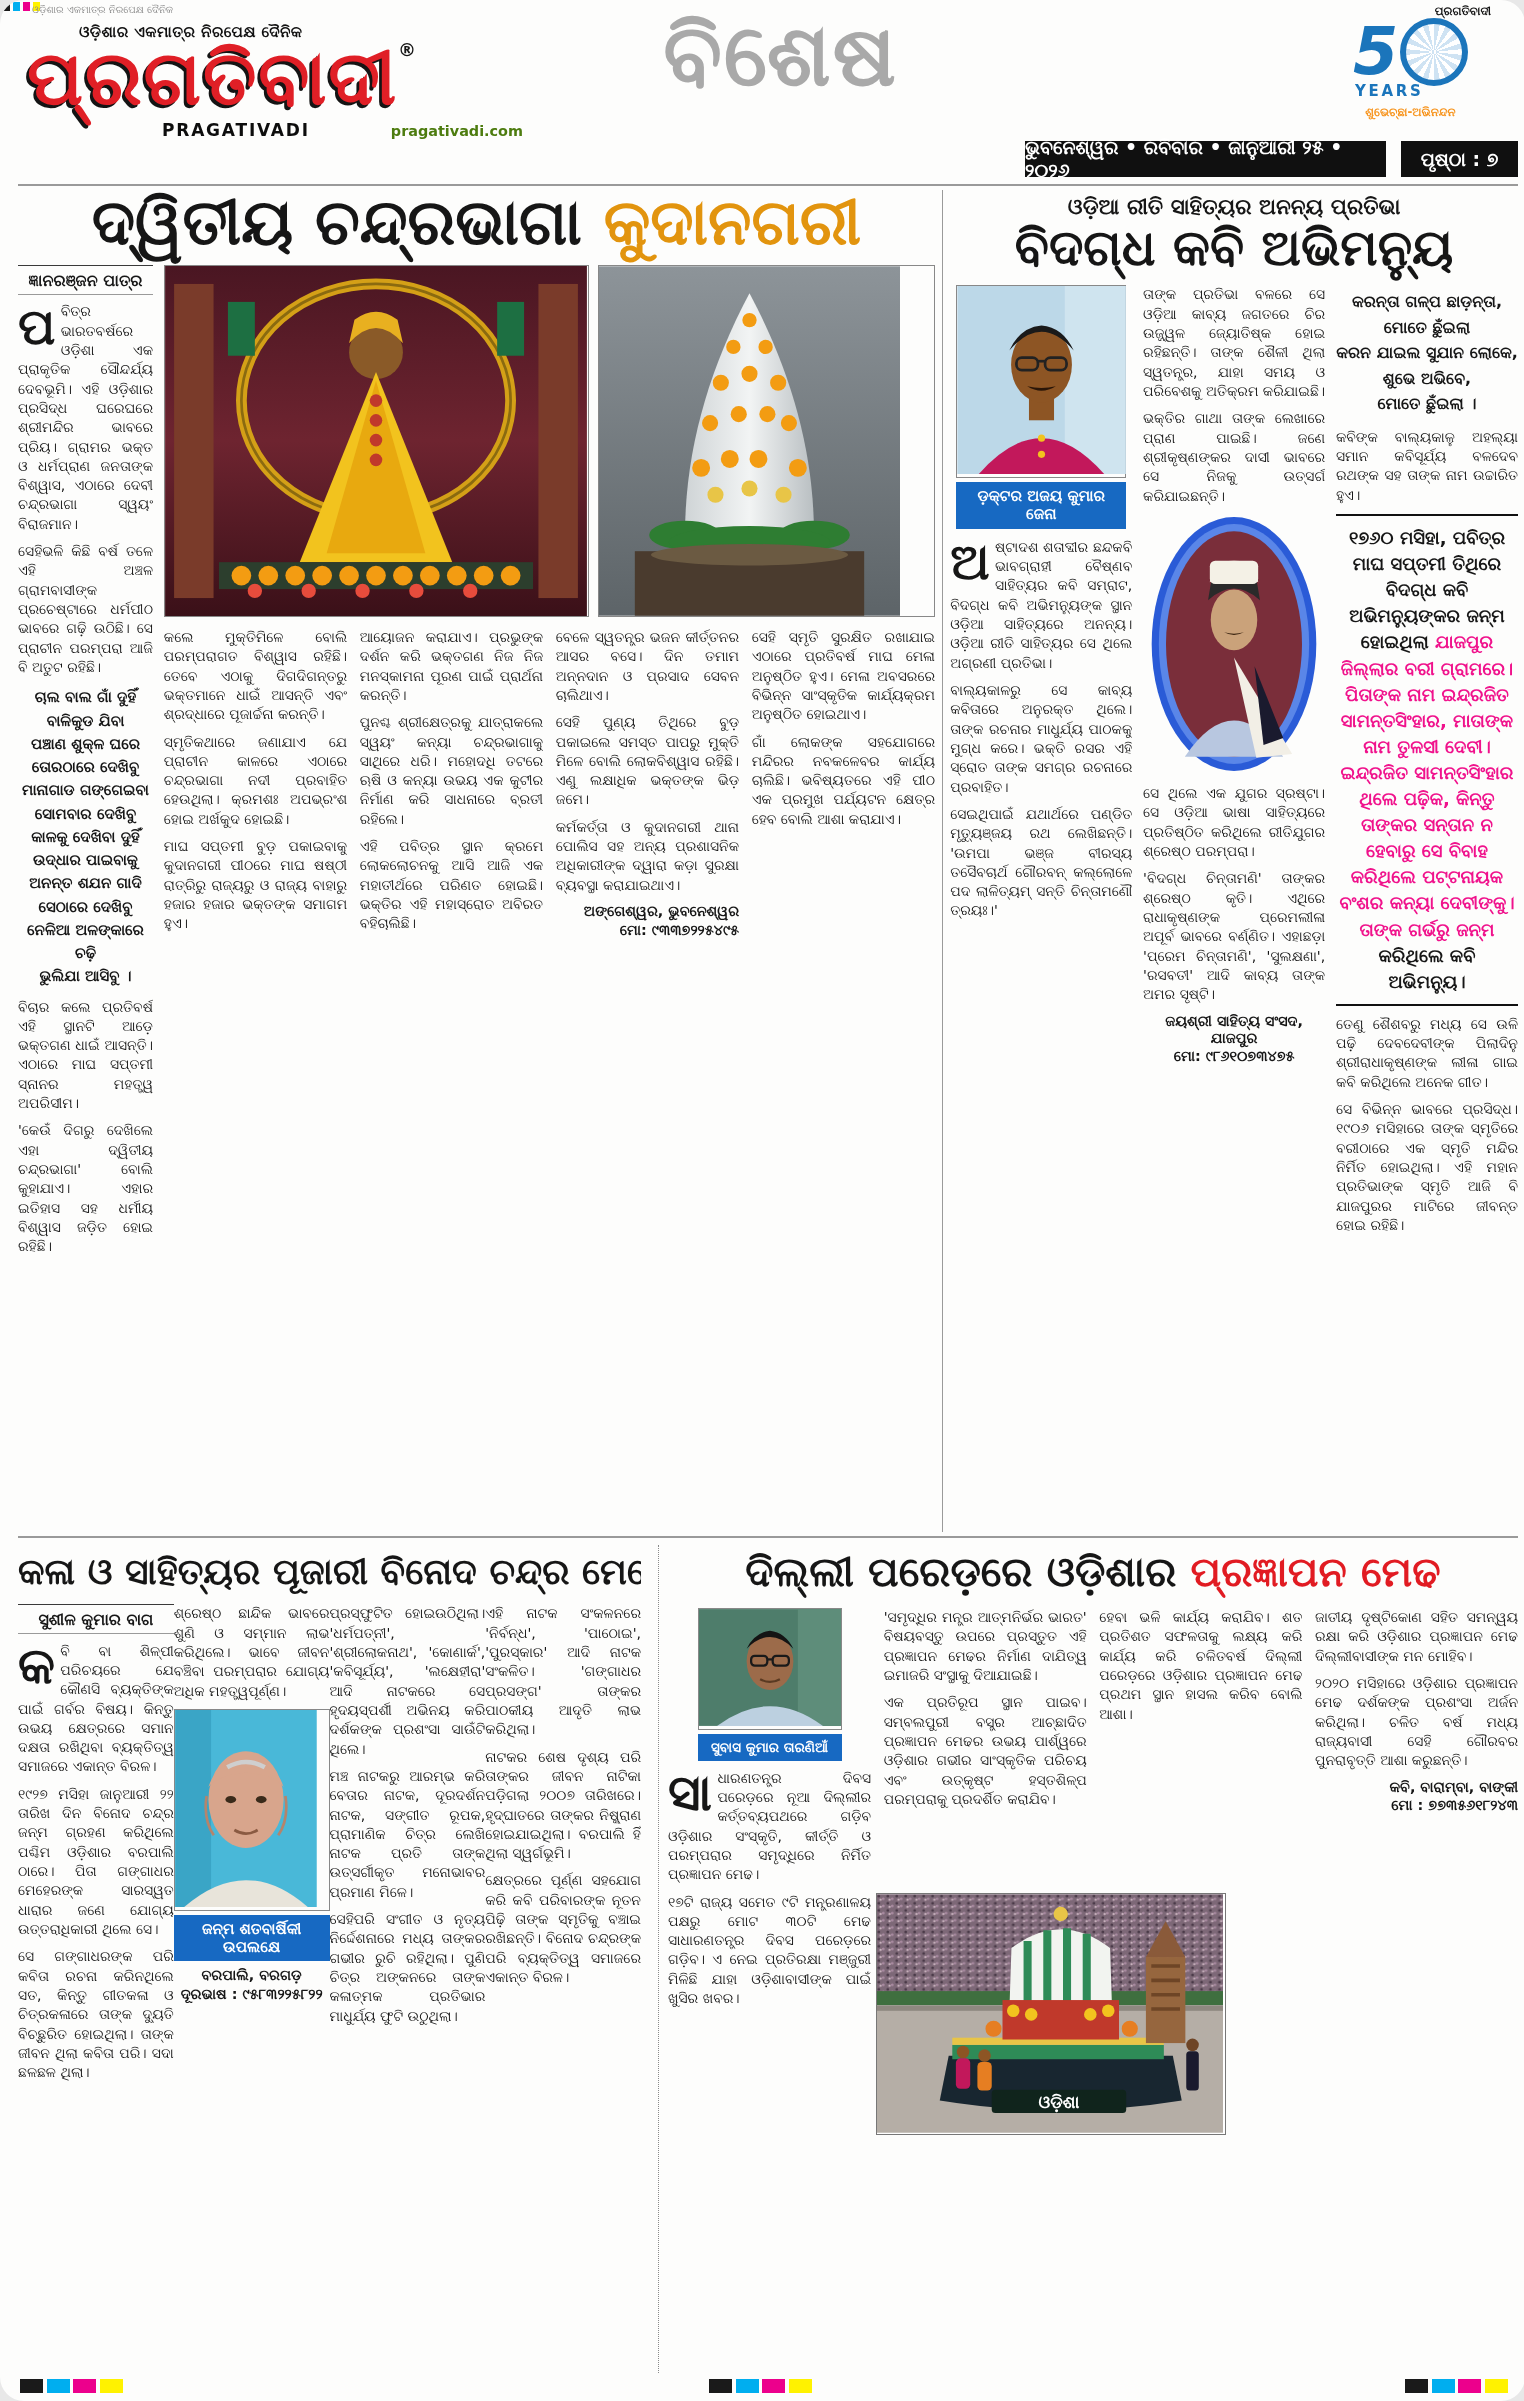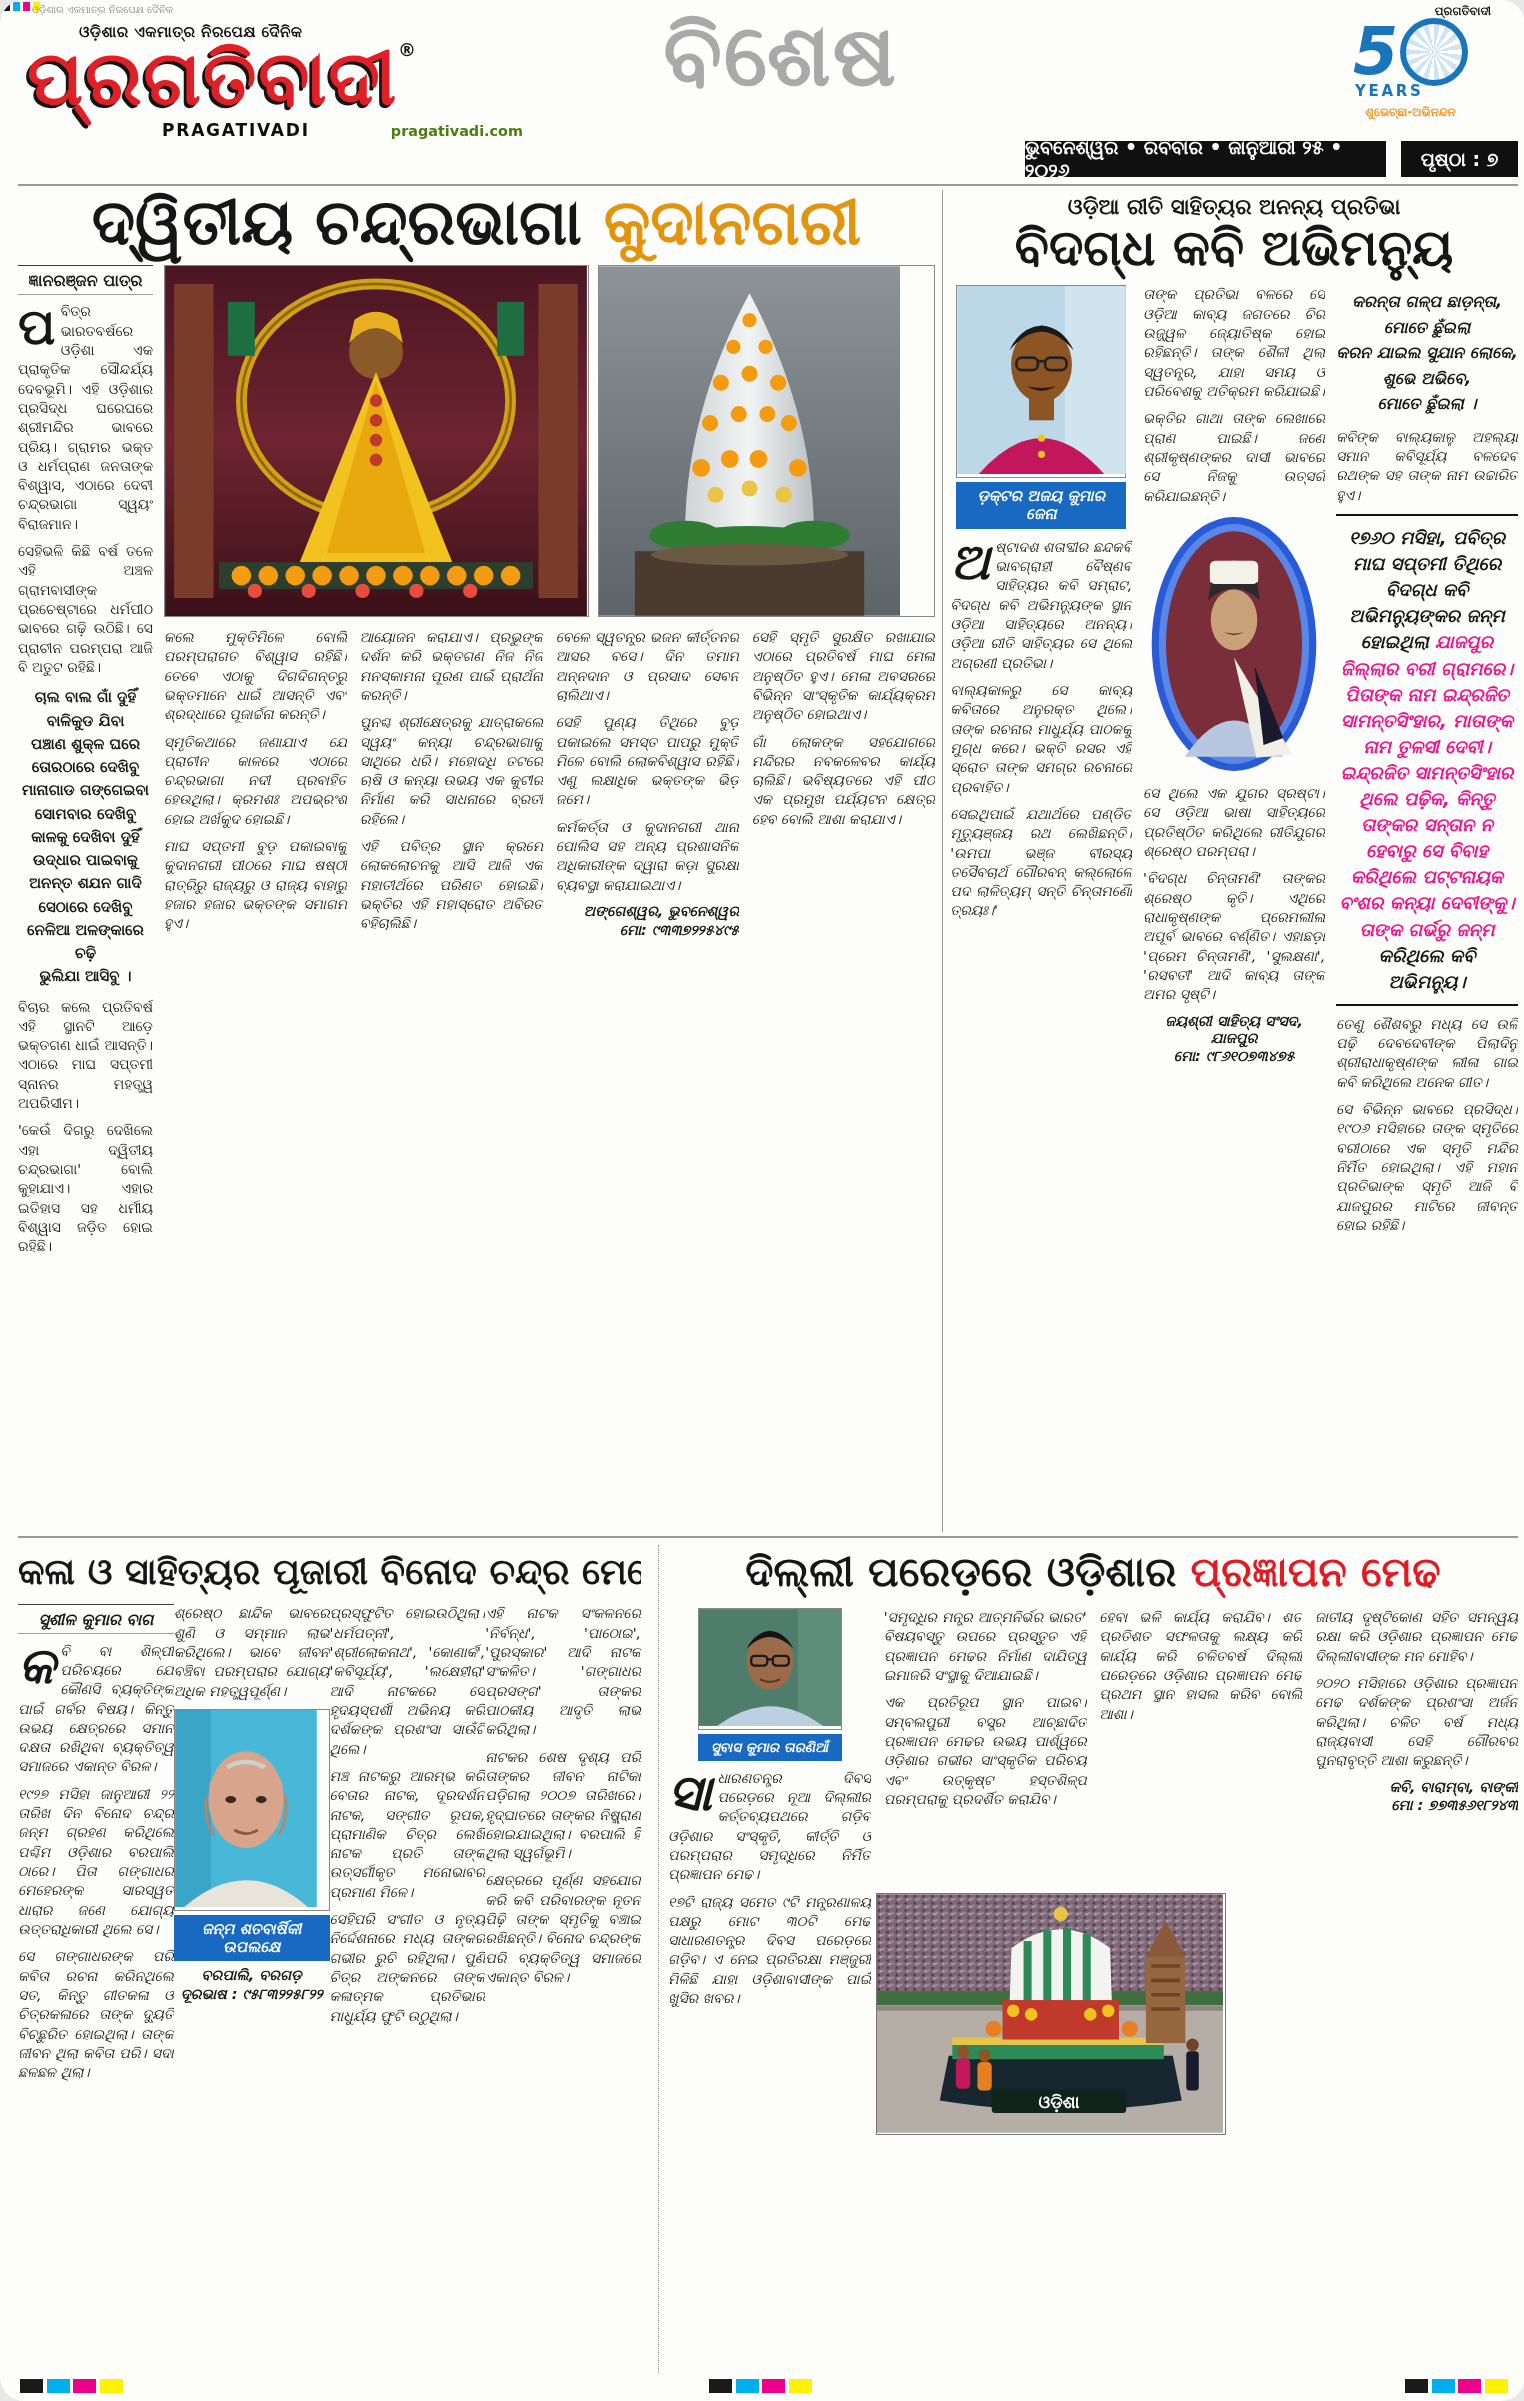--- a/index.html
+++ b/index.html
@@ -25,21 +25,21 @@
            background:repeating-conic-gradient(#cfe3f3 0 12deg,#ffffff 12deg 24deg);}
   .anniv-years{font-size:15px;font-weight:900;color:#1b75bb;letter-spacing:2.7px;margin-top:-3.6px;text-align:left;margin-left:52px;}
   .anniv-tagline{font-size:11.7px;font-weight:bold;color:#f7941d;margin-top:5.4px;}
   .datebar{position:absolute;left:1025px;top:141px;width:361px;height:36px;background:#101010;color:#fff;
            display:flex;align-items:center;justify-content:center;font-size:19px;font-weight:bold;}
   .pagebox{position:absolute;left:1401px;top:141px;width:117px;height:36px;background:#101010;color:#fff;
            display:flex;align-items:center;justify-content:center;font-size:19px;font-weight:bold;}
   .header-rule{position:absolute;left:18px;top:184px;width:1500px;height:1.8px;background:#9a9a9a;}
   
   .para{font-size:14px;line-height:1.38;text-align:justify;margin:0 0 8px 0;}
-  .col{flex:1;overflow:hidden;font-style:italic;}
+  .col{flex:1;overflow:hidden;}
   .dropcap{float:left;font-size:50px;line-height:.85;font-weight:900;margin:3.6px 5.4px 0 0;}
   .credit{font-weight:900;font-size:14.4px;text-align:right;margin-top:5.4px;}
   .credit div{margin:1.8px 0;}
   .byline-box{border-top:1.8px solid #3a3a3a;border-bottom:0.9px solid #9a9a9a;text-align:center;
               font-weight:900;font-size:16px;padding:4.5px 1.8px;margin-bottom:7.2px;}
   .poem{font-weight:900;font-size:15px;text-align:center;line-height:1.55;margin:9px 0;}
   .photo-frame{border:0.9px solid #888;}
   .cap-blue{background:#1769c2;color:#fff;font-weight:900;font-size:15.2px;text-align:center;
             padding:5.4px 3.6px;margin-top:3.6px;}
   

